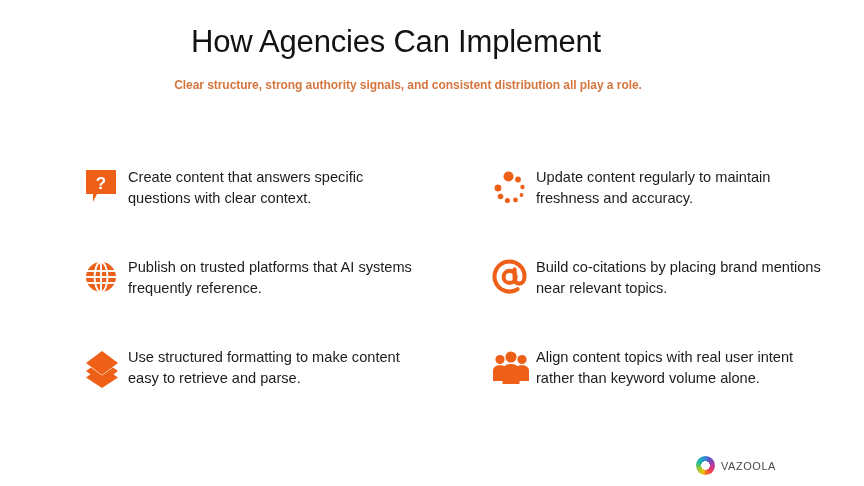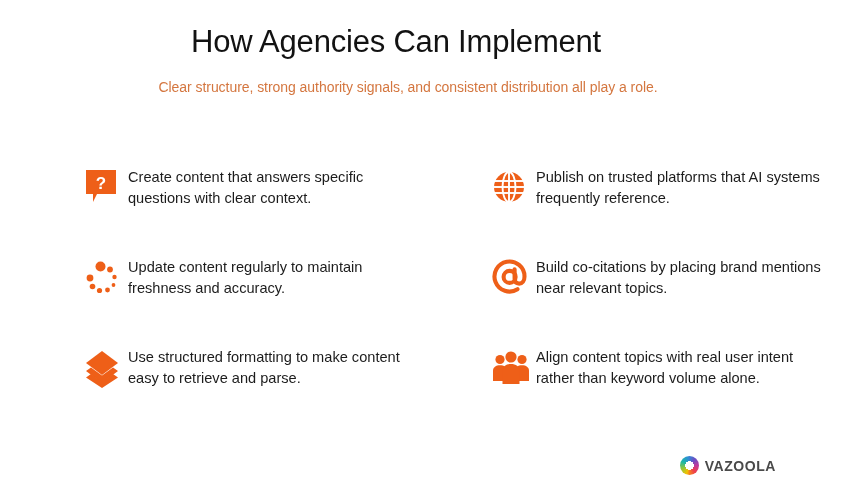--- a/index.html
+++ b/index.html
@@ -35,22 +35,22 @@
     font-size: 31px;
     font-weight: 400;
     line-height: 1.28;
     color: #121212;
     letter-spacing: -0.2px;
     margin: 0 auto;
     max-width: 620px;
   }
   .slide-subtitle {
     margin-top: 16px;
-    font-size: 14px;
-    font-weight: 400;
+    font-size: 12px;
+    font-weight: 700;
     line-height: 1.3;
     color: #d4763f;
     letter-spacing: -0.05px;
     padding-left: 24px;
   }
 
   
   .tips {
     position: absolute;
     top: 166px;
@@ -116,22 +116,22 @@
         #19b7a8 100deg,
         #2f8ed6 150deg,
         #6b4ec4 200deg,
         #c0399b 250deg,
         #ef3f4b 300deg,
         #f58220 340deg,
         #f2c200 360deg
       );
   }
   .logo-text {
-    font-size: 14px;
-    font-weight: 700;
+    font-size: 11px;
+    font-weight: 400;
     letter-spacing: 0.55px;
     color: #4a4a4a;
   }
 </style>
 </head>
 <body>
 
 <div class="slide">
 
   <div class="header">
@@ -144,56 +144,56 @@
   <div class="tips">
 
     <div class="tip row-1 col-left">
       <span class="tip-icon">
         <svg width="34" height="40" viewBox="0 0 34 40" aria-hidden="true">
           <path d="M2 2 H32 A0 0 0 0 1 32 2 V26 H13 L9 34 L9 26 H2 Z" fill="#ee5f18"></path>
           <text x="17" y="21" text-anchor="middle" font-family="Liberation Sans, sans-serif" font-size="17" font-weight="700" fill="#ffffff">?</text>
         </svg>
       </span>
       <div class="tip-text">Create content that answers specific questions with clear context.</div>
-    </div>
-
-    <div class="tip row-2 col-left">
-      <span class="tip-icon">
-        <svg width="34" height="34" viewBox="0 0 34 34" aria-hidden="true">
-          <circle cx="17" cy="17" r="15" fill="#ee5f18"></circle>
-          <g stroke="#ffffff" stroke-width="1.9" fill="none">
-            <line x1="2" y1="11" x2="32" y2="11"></line>
-            <line x1="2" y1="17" x2="32" y2="17"></line>
-            <line x1="2" y1="23" x2="32" y2="23"></line>
-            <ellipse cx="17" cy="17" rx="6.5" ry="15"></ellipse>
-            <line x1="17" y1="2" x2="17" y2="32"></line>
-          </g>
-        </svg>
-      </span>
-      <div class="tip-text">Publish on trusted platforms that AI systems frequently reference.</div>
     </div>
 
     <div class="tip row-1 col-right">
       <span class="tip-icon">
         <svg width="38" height="38" viewBox="0 0 38 38" aria-hidden="true">
           <g fill="#ee5f18">
             <circle cx="16.5" cy="6.5" r="5.0"></circle>
             <circle cx="26.0" cy="9.5" r="2.9"></circle>
             <circle cx="30.5" cy="17.0" r="2.2"></circle>
             <circle cx="29.5" cy="25.0" r="1.9"></circle>
             <circle cx="23.5" cy="30.0" r="2.4"></circle>
             <circle cx="15.5" cy="30.5" r="2.6"></circle>
             <circle cx="8.5" cy="26.5" r="2.8"></circle>
             <circle cx="6.0" cy="18.0" r="3.4"></circle>
           </g>
         </svg>
       </span>
       <div class="tip-text">Update content regularly to maintain freshness and accuracy.</div>
     </div>
 
+    <div class="tip row-2 col-left">
+      <span class="tip-icon">
+        <svg width="34" height="34" viewBox="0 0 34 34" aria-hidden="true">
+          <circle cx="17" cy="17" r="15" fill="#ee5f18"></circle>
+          <g stroke="#ffffff" stroke-width="1.9" fill="none">
+            <line x1="2" y1="11" x2="32" y2="11"></line>
+            <line x1="2" y1="17" x2="32" y2="17"></line>
+            <line x1="2" y1="23" x2="32" y2="23"></line>
+            <ellipse cx="17" cy="17" rx="6.5" ry="15"></ellipse>
+            <line x1="17" y1="2" x2="17" y2="32"></line>
+          </g>
+        </svg>
+      </span>
+      <div class="tip-text">Publish on trusted platforms that AI systems frequently reference.</div>
+    </div>
+
     <div class="tip row-3 col-left">
       <span class="tip-icon">
         <svg width="36" height="36" viewBox="0 0 36 36" aria-hidden="true">
           <path d="M25.5 30.2 A15 15 0 1 1 32.5 17.5
                    C32.5 22.2 30.2 24.6 27.2 24.6
                    C24.3 24.6 22.6 22.7 22.6 19.6
                    L22.6 10.3" fill="none" stroke="#ee5f18" stroke-width="4.1" stroke-linecap="round"></path>
           <circle cx="17.6" cy="17.9" r="6.0" fill="none" stroke="#ee5f18" stroke-width="4.1"></circle>
         </svg>
       </span>

